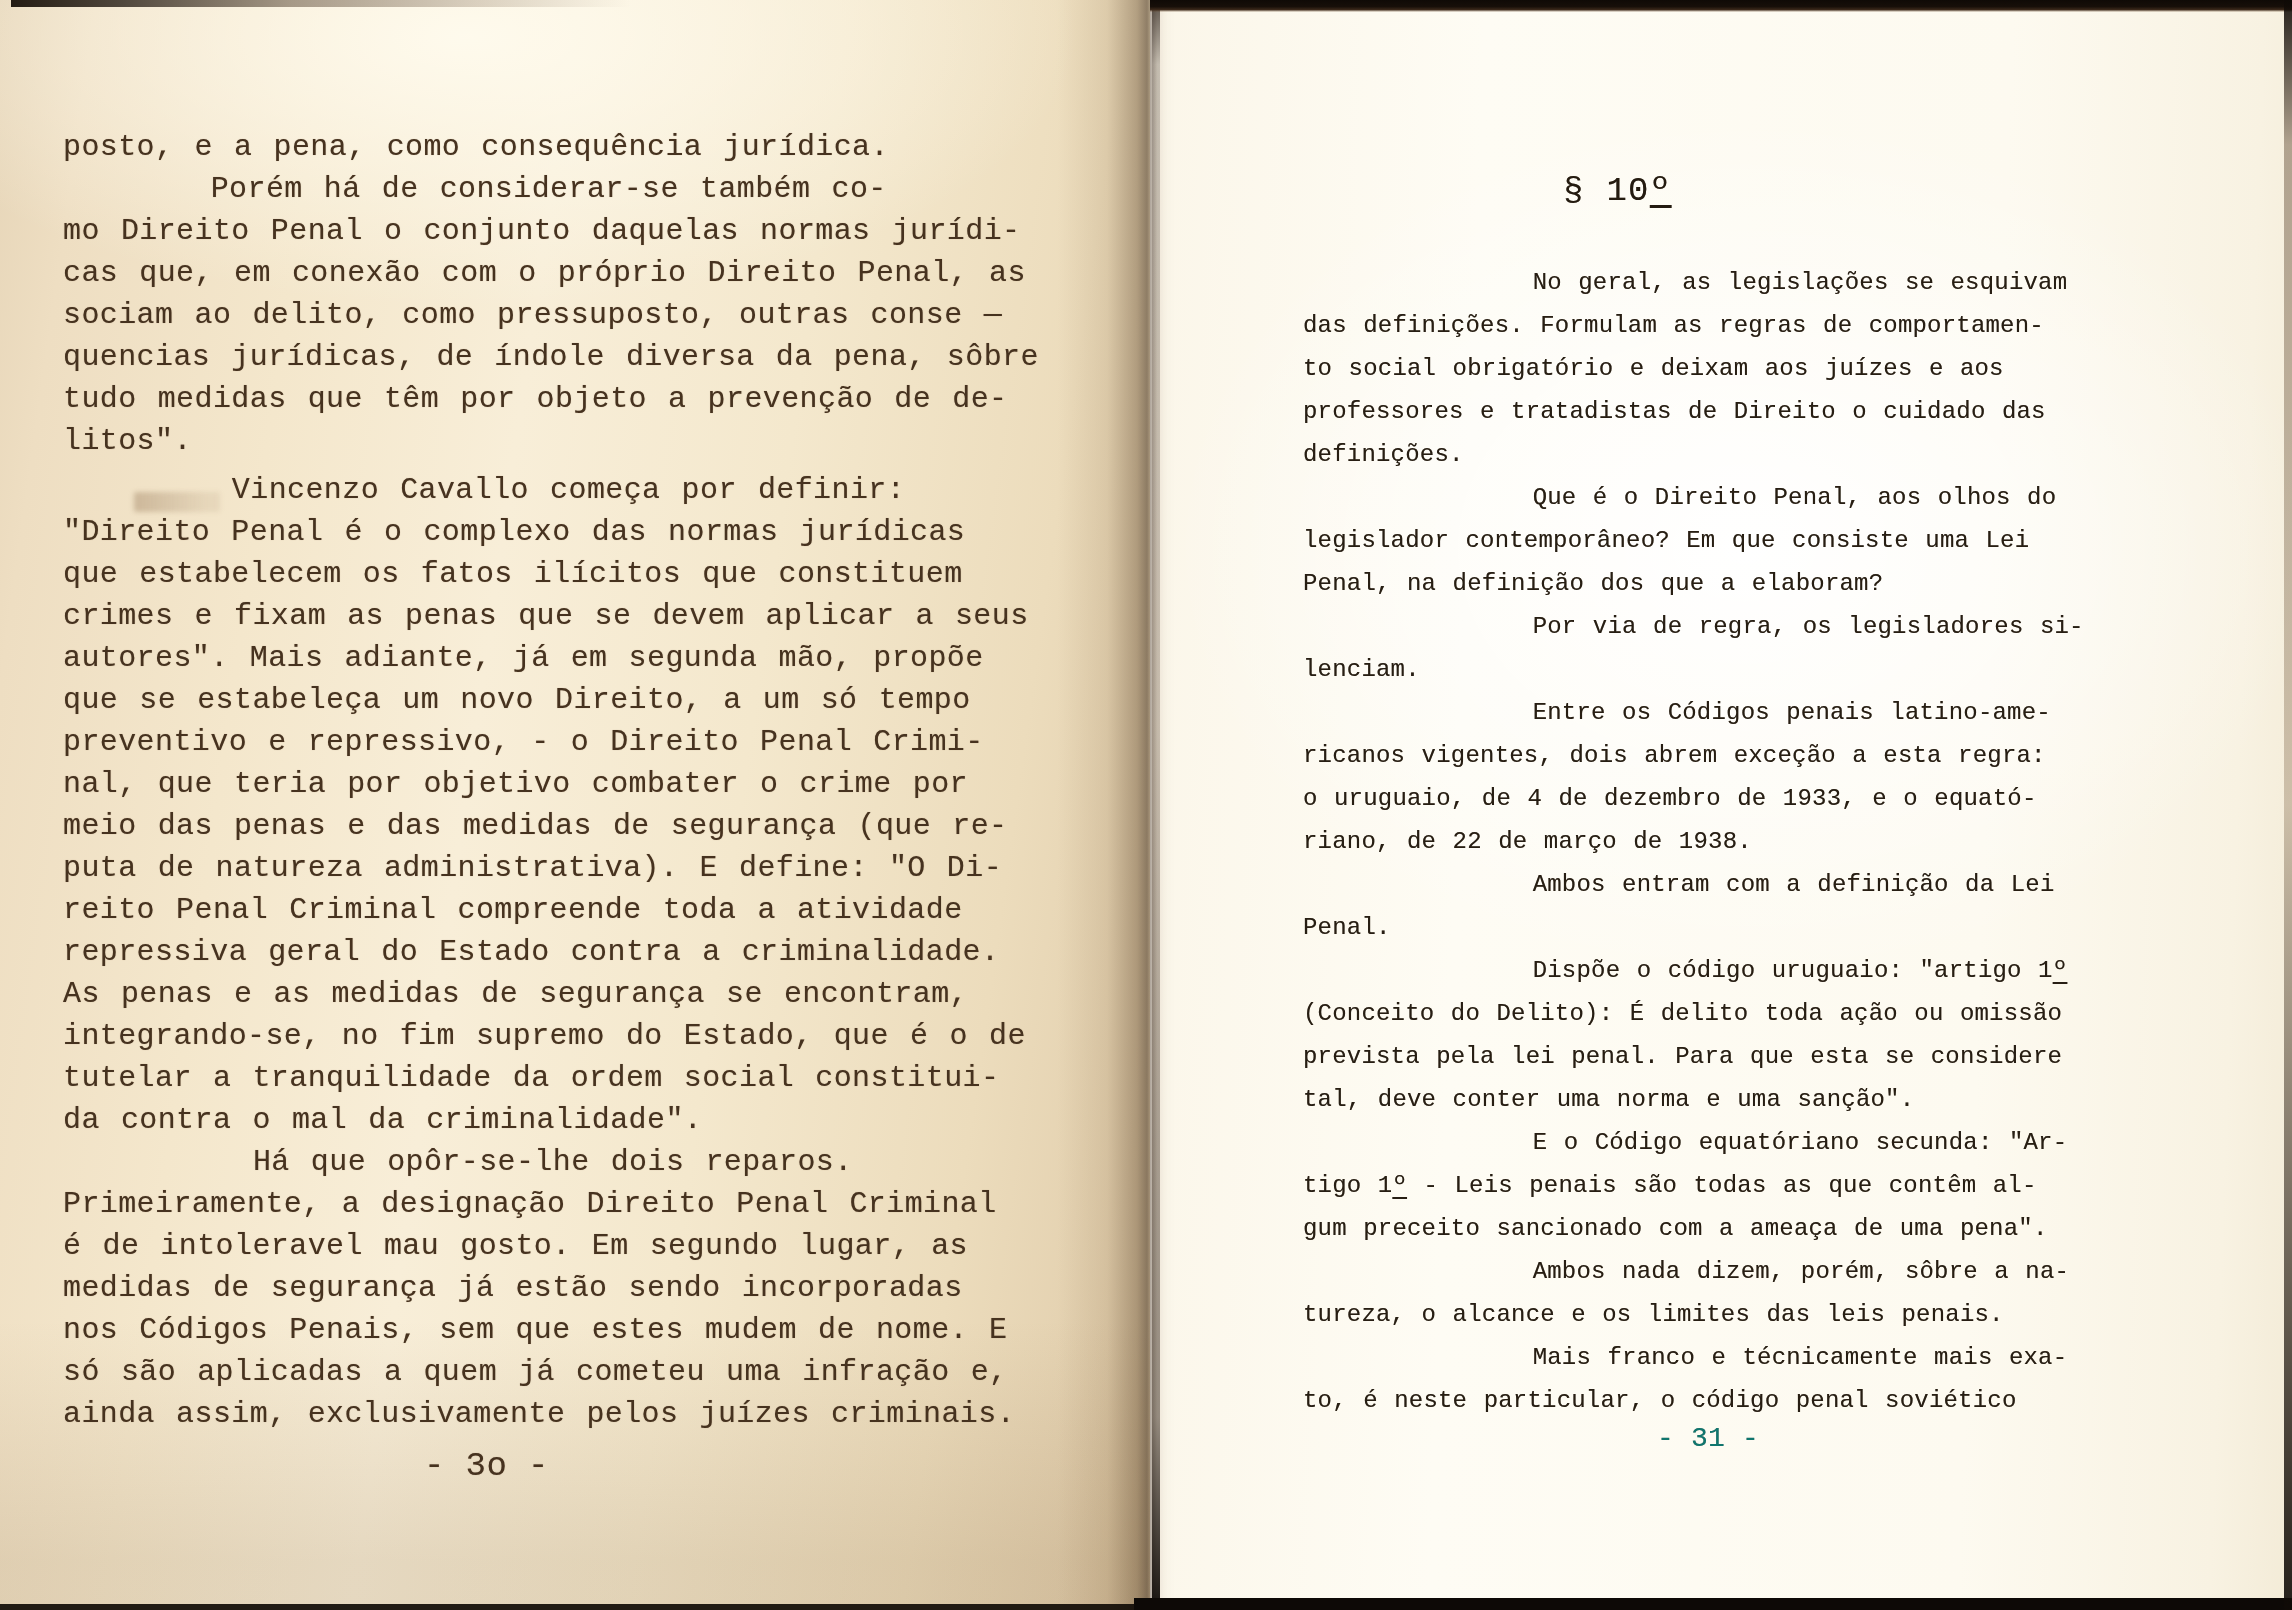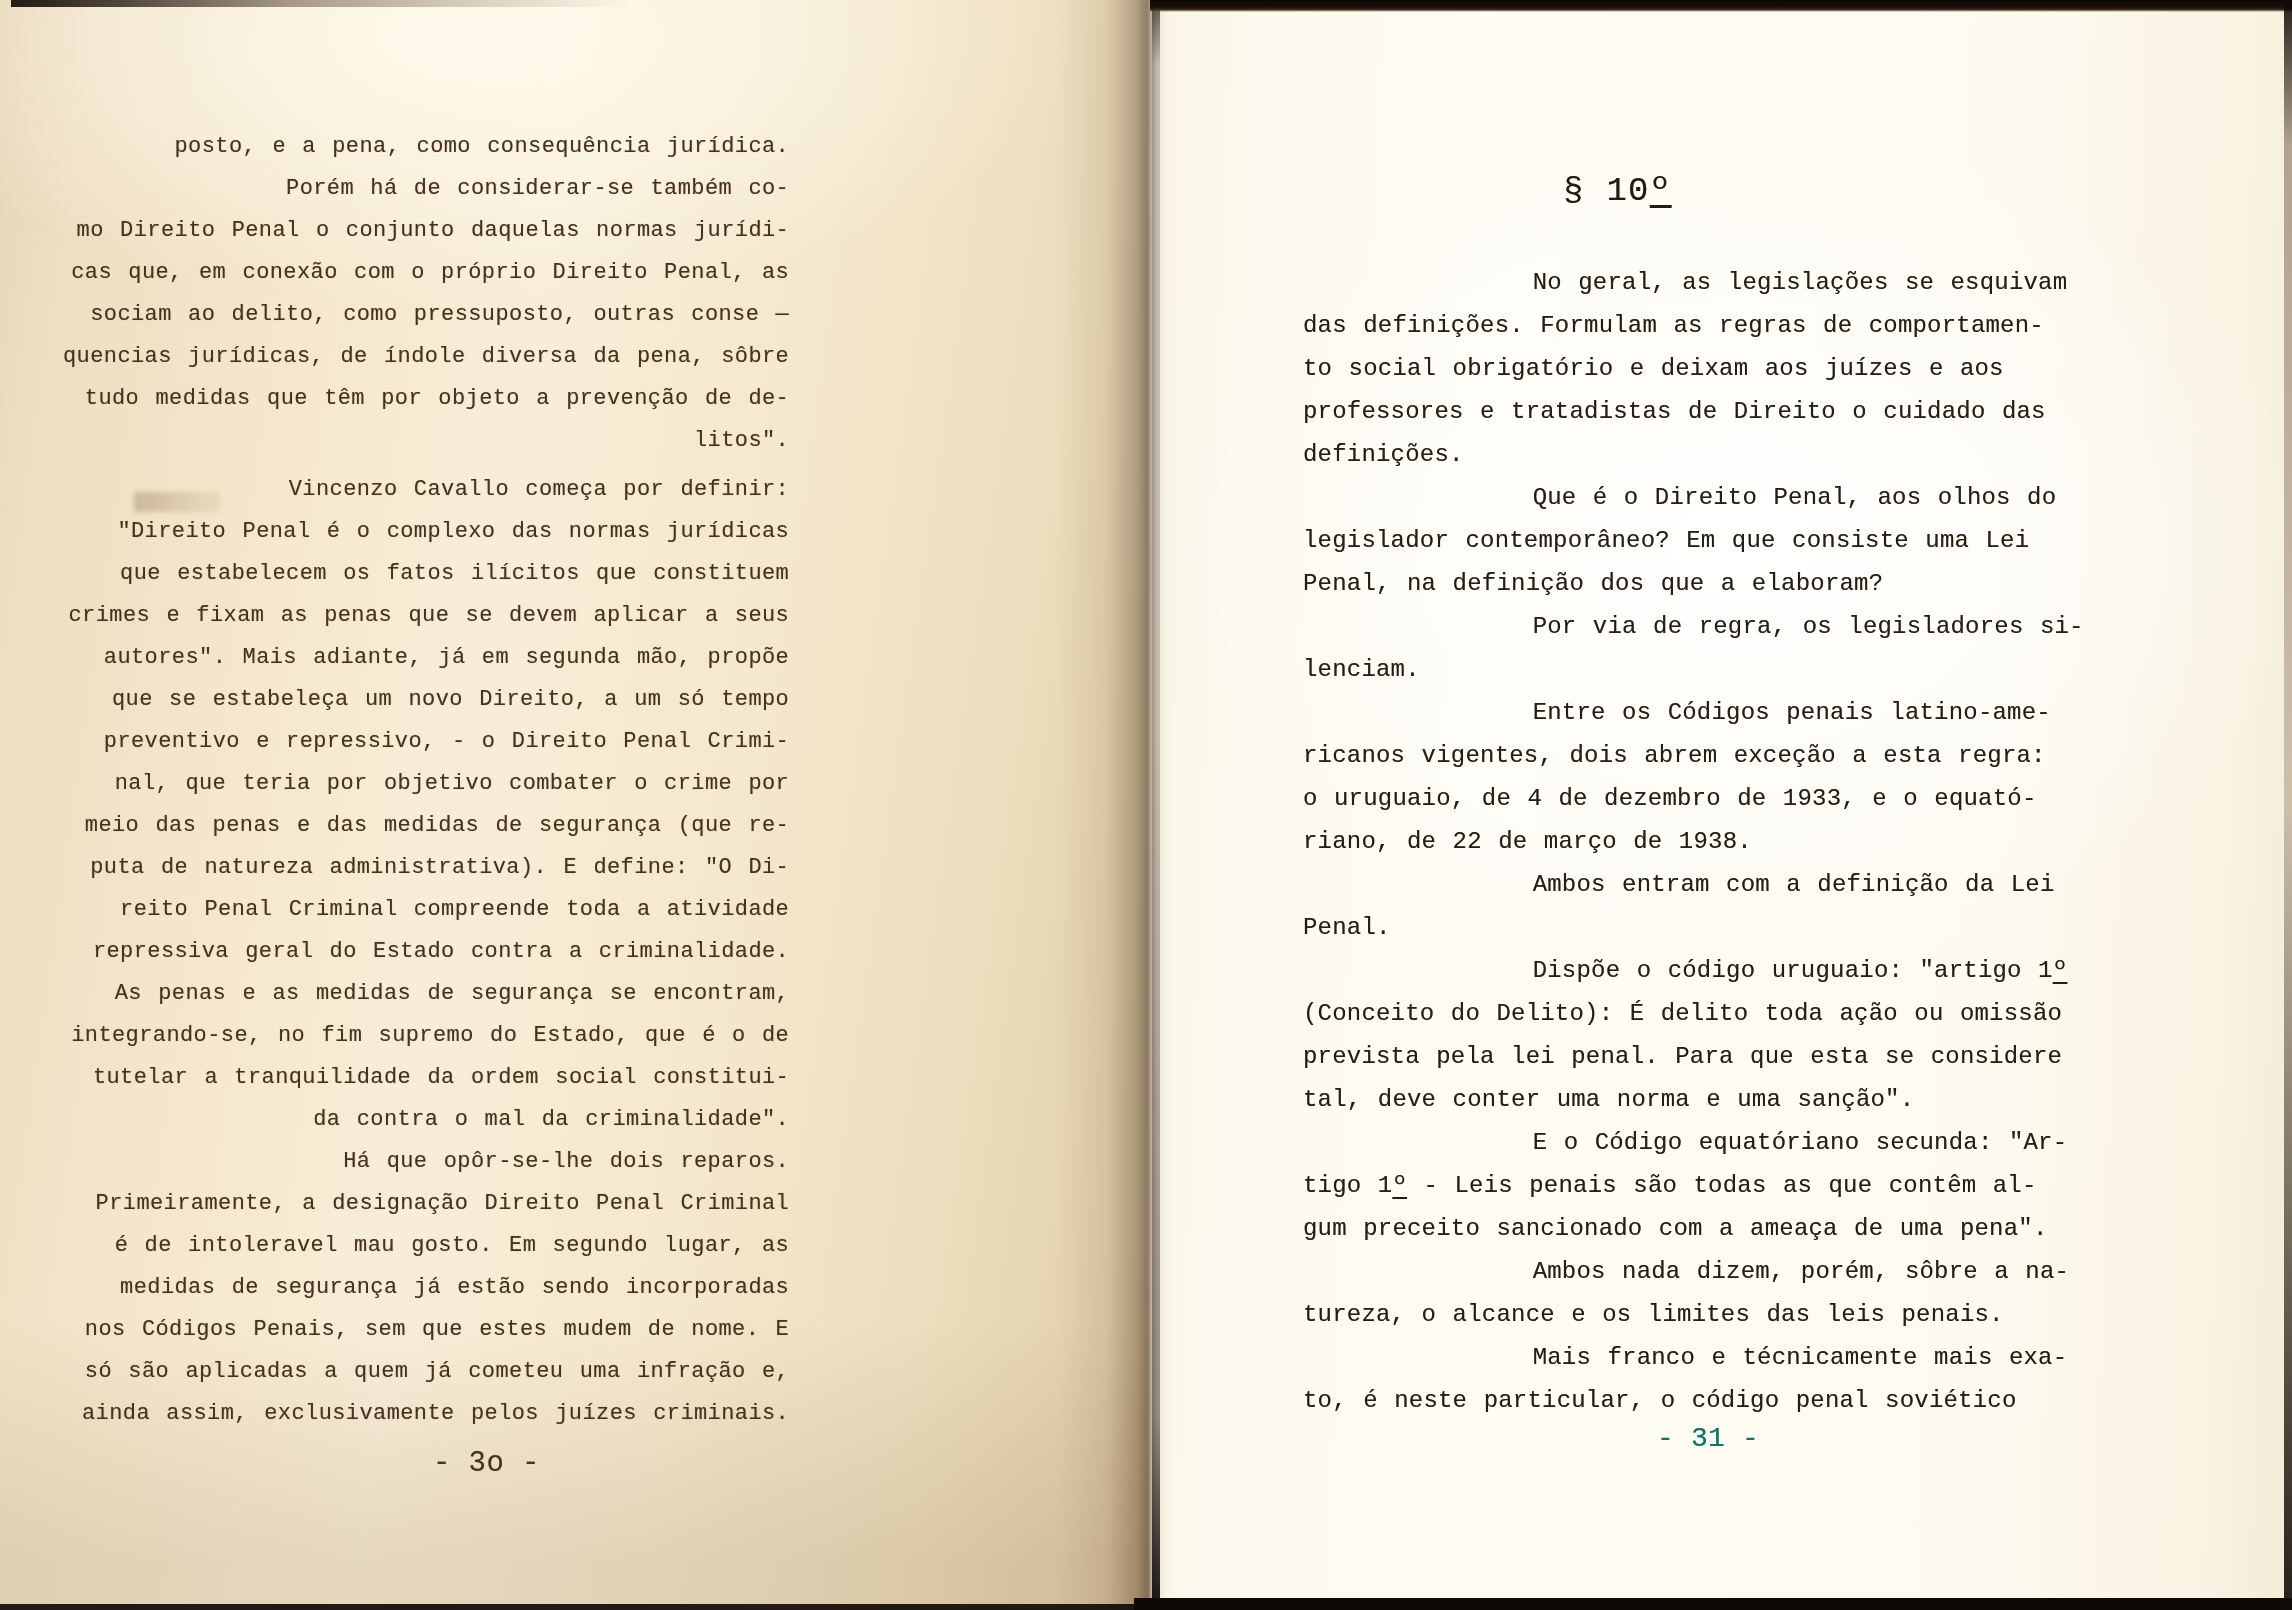--- a/index.html
+++ b/index.html
@@ -40,36 +40,36 @@
   .edge-bottom-right{left:1134px;top:1598px;width:1159px;height:12.5px;background:#0d0906;}
   .edge-right{left:2284px;top:0;width:9px;height:1610px;
     background:linear-gradient(to bottom, rgba(15,10,6,.9) 0%, rgba(80,55,32,.42) 9%, rgba(112,82,50,.3) 50%, rgba(15,10,6,.9) 100%);}
   .smudge{
     position:absolute;left:134px;top:492px;width:86px;height:19.7px;border-radius:2.7px;
     background:linear-gradient(90deg, rgba(128,94,60,.32), rgba(128,94,60,.10) 85%);
     filter:blur(2.7px);
   }
   .text-left{
     position:absolute;left:63px;top:126px;
-    color:#46321f;font-size:22px;line-height:42px;letter-spacing:0.4px;word-spacing:2.7px;
-    white-space:pre;text-shadow:0 0 0.9px rgba(85,55,28,.38);text-align:right;
+    color:#46321f;font-size:30px;line-height:42px;letter-spacing:0.4px;word-spacing:2.7px;
+    white-space:pre;text-shadow:0 0 0.9px rgba(85,55,28,.38);
   }
   .text-right{
     position:absolute;left:1303px;top:261px;
     color:#271e13;font-size:24px;line-height:43px;letter-spacing:0.2px;word-spacing:1.8px;
     white-space:pre;text-shadow:0 0 0.5px rgba(42,28,14,.45);
   }
   .header-right{
     position:absolute;left:1563px;top:172px;
     color:#241b10;font-size:34px;letter-spacing:1.3px;white-space:pre;
     text-shadow:0 0 0.5px rgba(42,28,14,.5);
   }
   .pagenum-left{
-    position:absolute;left:433px;top:1447px;
-    color:#46321f;font-size:29px;letter-spacing:0.4px;white-space:pre;
+    position:absolute;left:424px;top:1447px;
+    color:#46321f;font-size:34px;letter-spacing:0.4px;white-space:pre;
     text-shadow:0 0 0.9px rgba(85,55,28,.38);
   }
   .pagenum-right{
     position:absolute;left:1657px;top:1423px;
     color:#0f766e;font-size:28px;letter-spacing:0.2px;white-space:pre;
     text-shadow:0 0 0.5px rgba(42,28,14,.45);
   }
   .tline{white-space:pre;}
   .gap{margin-top:7px;}
   .it{}

